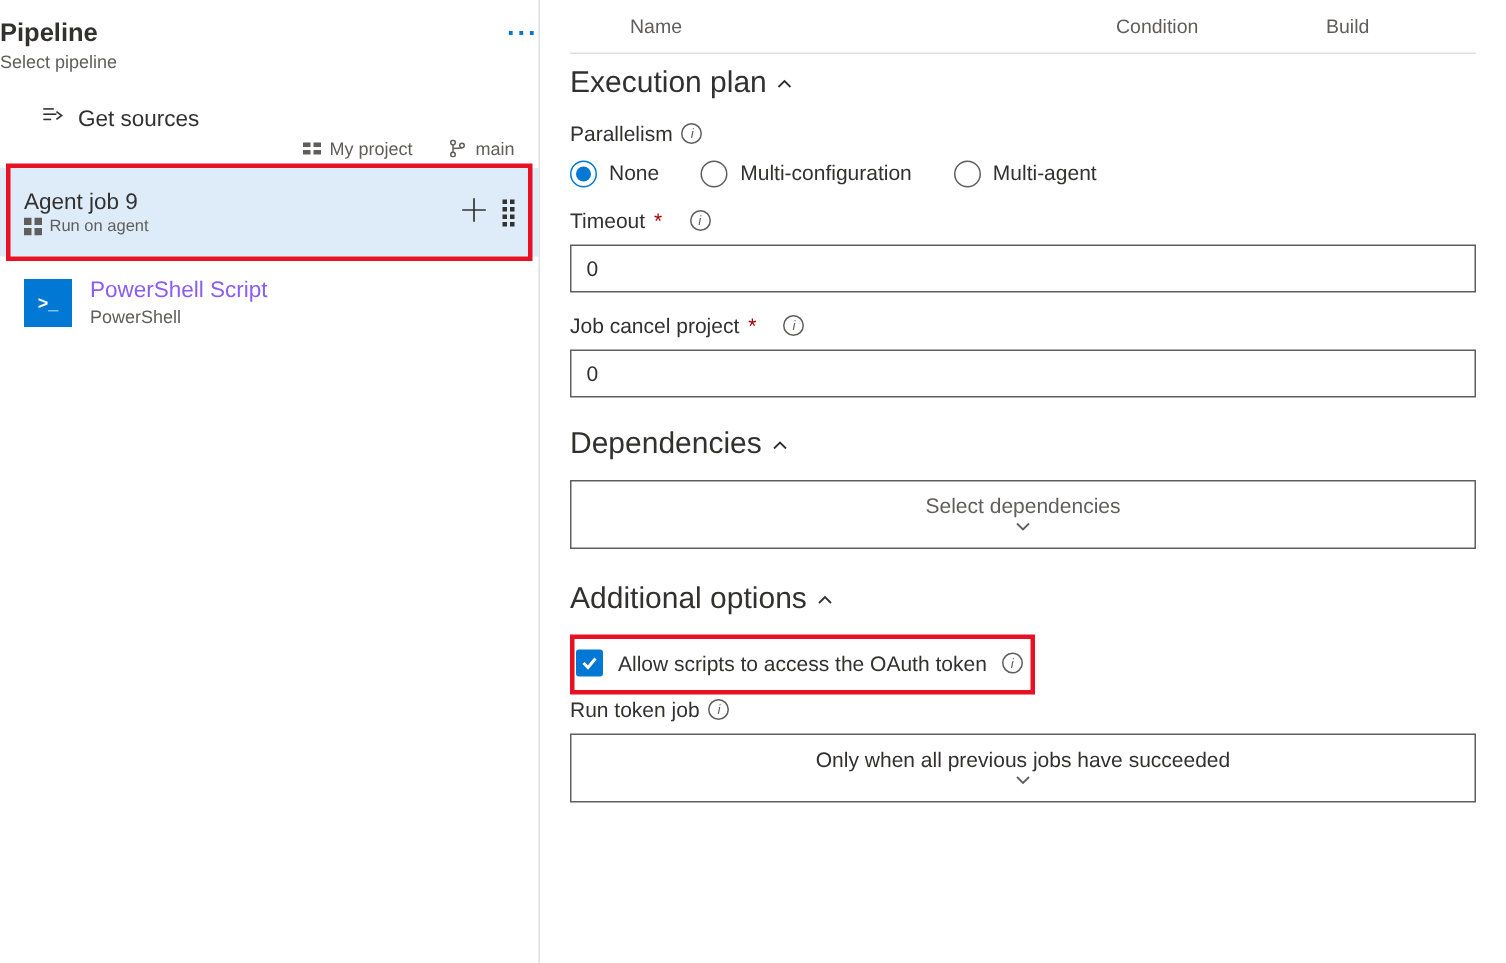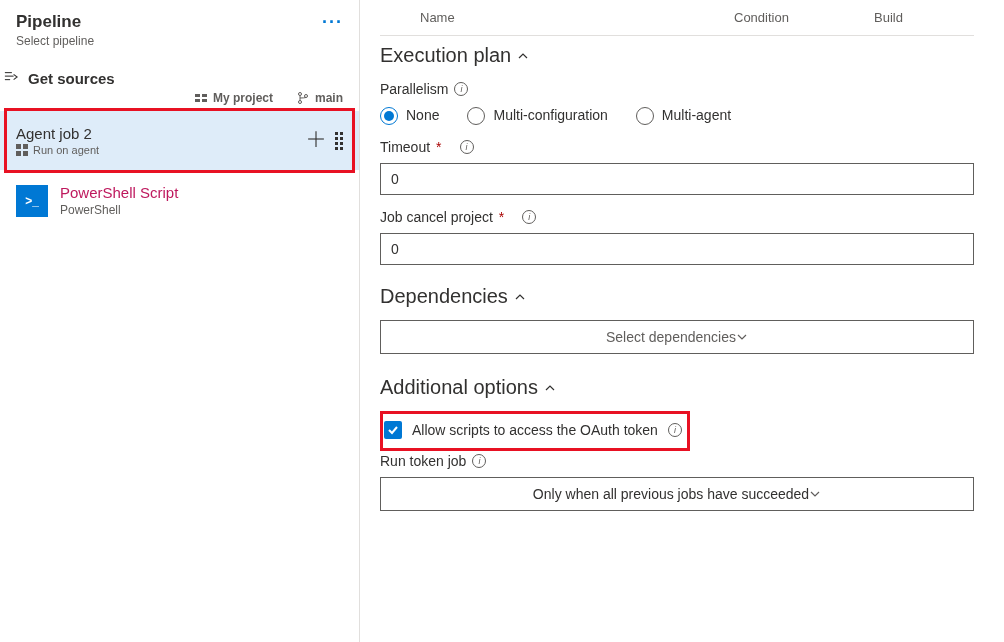--- a/index.html
+++ b/index.html
@@ -1,42 +1,42 @@
 <!DOCTYPE html>
 <html><head>
   <meta charset="utf-8">
   <style>
     * { box-sizing: border-box; margin: 0; padding: 0; }
     body { font-family: "Segoe UI", Tahoma, sans-serif; font-size: 14px; color: #323130; background: #fff; width: 1004px; height: 642px; display: flex; overflow: hidden; }
     
     .left-panel { width: 360px; border-right: 1px solid #e1dfdd; }
-    .right-panel { flex: 1; padding: 0 30px 20px 20px; overflow-y: auto; }
-    
-    .pipeline-header { padding: 12px 16px; display: flex; align-items: flex-start; justify-content: space-between; }
+    .right-panel { flex: 1; padding: 0 20px 20px 20px; overflow-y: auto; }
+    
+    .pipeline-header { padding: 12px 0; display: flex; align-items: flex-start; justify-content: space-between; }
     .pipeline-title { font-size: 17px; font-weight: 600; color: #323130; }
     .pipeline-subtitle { font-size: 12px; color: #605e5c; margin-top: 2px; }
     .more-dots { color: #0078d4; font-size: 18px; letter-spacing: 1px; cursor: pointer; font-weight: bold; }
-    .get-sources-row { padding: 10px 16px 6px 4px; font-weight: bold; }
+    .get-sources-row { padding: 10px 16px 6px 28px; }
     .gs-title { font-size: 15px; color: #323130; display: flex; align-items: center; gap: 10px; }
     .gs-sub { font-size: 12px; color: #605e5c; margin-top: 4px; display: flex; align-items: center; gap: 6px; margin-left: 24px; justify-content: flex-end; }
     .small-ic { width: 12px; height: 12px; display: inline-flex; align-items: center; justify-content: center; }
     
     .agent-row { background: #deecf9; padding: 14px 16px; display: flex; align-items: center; justify-content: space-between; position: relative; }
     .agent-highlight { position: absolute; border: 3px solid #e81123; top: -3px; left: 4px; right: 4px; bottom: -3px; pointer-events: none; }
     .agent-title { font-size: 15px; color: #323130; }
     .agent-sub { font-size: 11px; color: #605e5c; margin-top: 2px; display: flex; align-items: center; gap: 5px; }
     .plus-grip { display: flex; align-items: center; gap: 10px; color: #323130; }
     .plus-svg { width: 18px; height: 18px; }
     .grip { display: flex; flex-direction: column; gap: 2px; }
     .grip-row { display: flex; gap: 2px; }
     .grip-dot { width: 3px; height: 3px; background: #323130; }
     
     .ps-row { padding: 14px 16px; display: flex; align-items: center; gap: 12px; }
     .ps-icon { width: 32px; height: 32px; background: #0078d4; display: flex; align-items: center; justify-content: center; color: #fff; font-size: 12px; font-weight: bold; }
-    .ps-title { font-size: 15px; color: #be185d; }
+    .ps-title { font-size: 15px; color: #8b5cf6; }
     .ps-sub { font-size: 12px; color: #605e5c; margin-top: 2px; }
     
     .col-headers { display: flex; padding: 10px 0 10px 40px; color: #605e5c; font-size: 13px; border-bottom: 1px solid #e1dfdd; }
     .col-name { flex: 1; }
     .col-cond { width: 140px; }
     .col-val { width: 100px; }
     
     .add-link { display: flex; align-items: center; gap: 8px; color: #0078d4; padding: 24px 0 24px 32px; cursor: pointer; font-size: 14px; }
     .plus-small { width: 16px; height: 16px; }
     
@@ -48,21 +48,21 @@
     .info-ic { width: 14px; height: 14px; border: 1px solid #605e5c; border-radius: 50%; display: inline-flex; align-items: center; justify-content: center; font-size: 9px; color: #605e5c; font-style: italic; cursor: pointer; }
     
     .radio-group { display: flex; gap: 28px; margin: 10px 0 6px 0; }
     .radio-opt { display: flex; align-items: flex-start; gap: 8px; cursor: pointer; }
     .radio-outer { width: 18px; height: 18px; border: 1px solid #605e5c; border-radius: 50%; display: flex; align-items: center; justify-content: center; }
     .radio-outer.sel { border-color: #0078d4; }
     .radio-inner { width: 10px; height: 10px; border-radius: 50%; background: #0078d4; }
     
     .text-input { width: 100%; padding: 7px 10px; border: 1px solid #605e5c; font-size: 14px; color: #323130; outline: none; }
     
-    .select-box { width: 100%; padding: 8px 10px; border: 1px solid #605e5c; font-size: 14px; color: #605e5c; display: flex; align-items: center; justify-content: center; cursor: pointer; }
+    .select-box { width: 100%; padding: 8px 10px; border: 1px solid #605e5c; font-size: 14px; color: #605e5c; display: flex; align-items: center; justify-content: space-between; cursor: pointer; flex-direction: column; }
     .select-box.dark-text { color: #323130; }
     
     .checkbox-row { display: flex; align-items: center; gap: 10px; margin: 14px 0 6px 0; position: relative; padding: 8px 4px; }
     .cbx { width: 18px; height: 18px; background: #0078d4; display: flex; align-items: center; justify-content: center; border-radius: 2px; }
     .cbx svg { width: 12px; height: 12px; }
     .oauth-highlight { position: absolute; border: 3px solid #e81123; top: -2px; left: 0px; width: 310px; height: 40px; pointer-events: none; }
     
     .sources-icon svg { width: 14px; height: 14px; }
   </style>
 </head>
@@ -108,21 +108,21 @@
             <path d="M3 3.5 V8.5 M3 6 Q7 6 9 5.5"></path>
           </svg>
       </span>
       <span>main</span>
     </div>
   </div>
 
   <div class="agent-row">
     <div class="agent-highlight"></div>
     <div>
-      <div class="agent-title">Agent job 2</div>
+      <div class="agent-title">Agent job 9</div>
       <div class="agent-sub">
         <span class="small-ic">
           <svg viewBox="0 0 12 12" fill="#605e5c">
               <rect x="0" y="0" width="5" height="5"></rect>
               <rect x="7" y="0" width="5" height="5"></rect>
               <rect x="0" y="7" width="5" height="5"></rect>
               <rect x="7" y="7" width="5" height="5"></rect>
             </svg>
         </span>
         <span>Run on agent</span>

